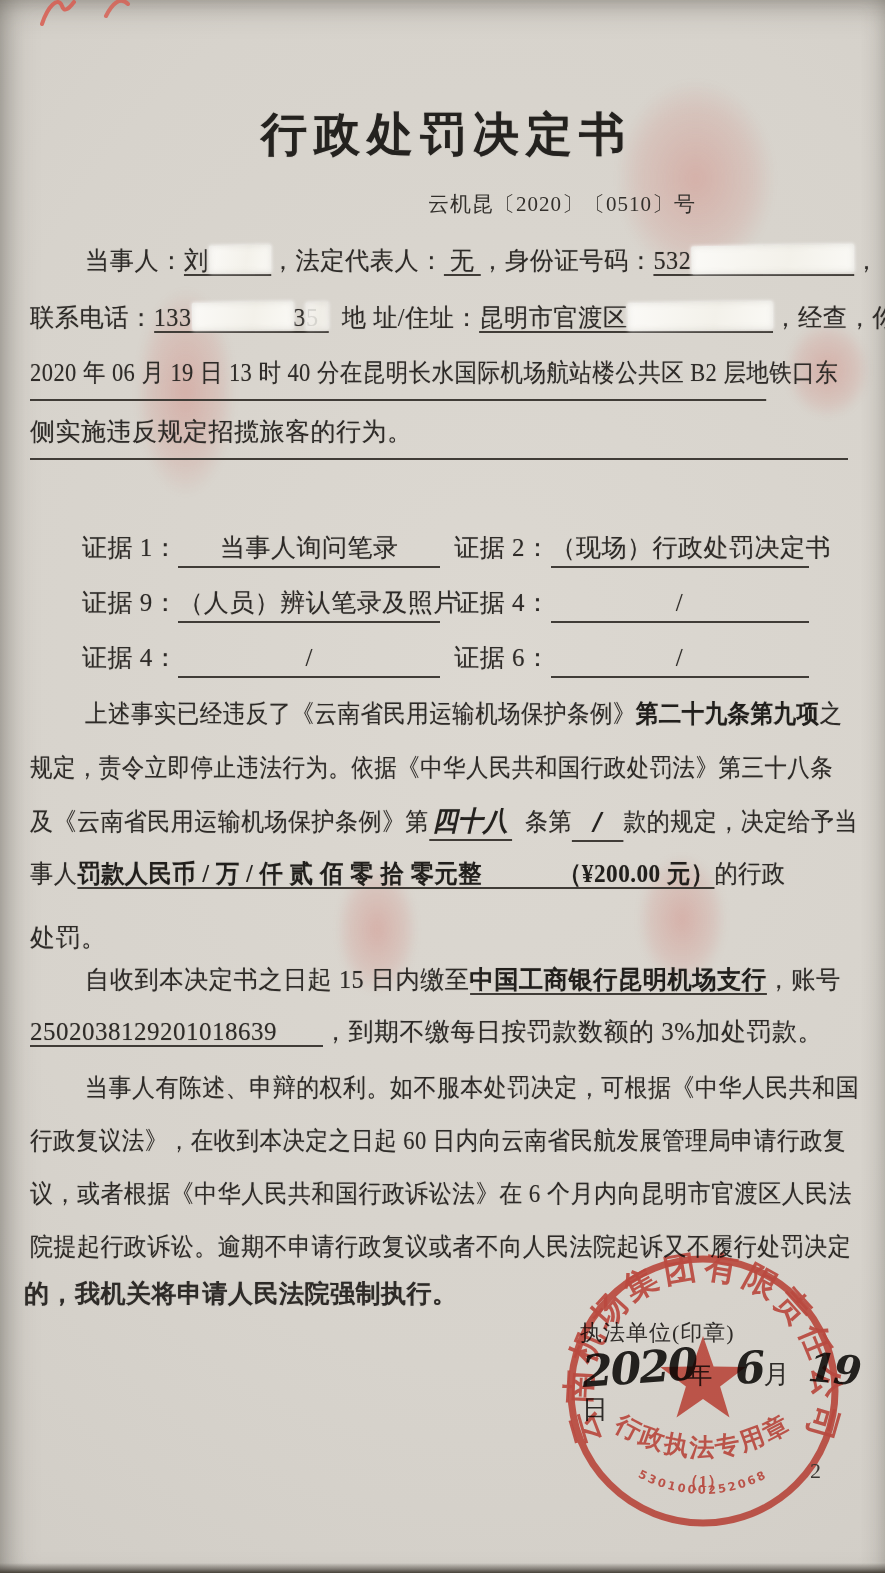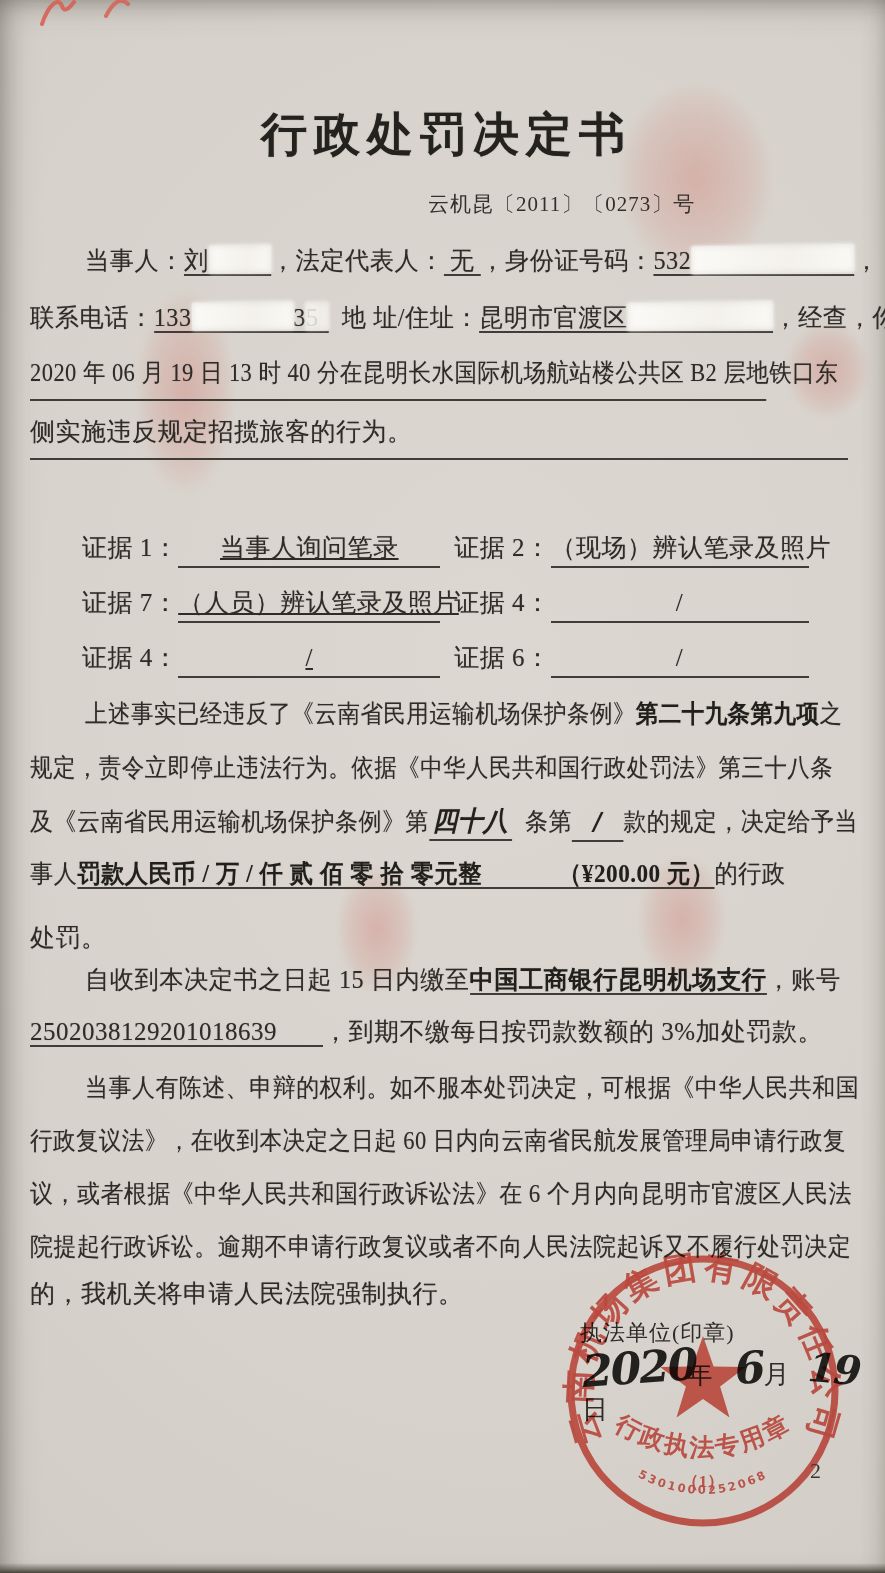--- a/index.html
+++ b/index.html
@@ -37,21 +37,21 @@
   .seal{position:absolute;left:560px;top:1248px;mix-blend-mode:multiply;opacity:.9;}
   .pagenum{position:absolute;left:810px;top:1458px;font-size:22px;color:#3a3733;}
   .issuer{position:absolute;left:580px;top:1318px;font-size:22px;letter-spacing:1px;}
   .dateline{position:absolute;left:582px;top:1348px;font-size:26px;letter-spacing:1px;}
   .dateline .hw{font-size:44px;line-height:40px;transform:rotate(-4deg);letter-spacing:-2px;}
   .dateline .hw.d2{transform:rotate(5deg);font-size:40px;}
   .edge{position:absolute;left:0;right:0;bottom:0;height:10px;
         background:linear-gradient(180deg,rgba(62,57,50,0),rgba(62,57,50,.5) 60%,#474239);}
   .penmark{position:absolute;left:28px;top:0;}
   .ev-l{display:inline-block;}
-  .ev-b1{width:262px;text-decoration:underline;}
+  .ev-b1{width:262px;}
   .ev-b2{width:258px;}
   .seg-sp{display:inline-block;width:14px;}
   .hwv{font-weight:700;margin:0 7px;display:inline-block;}
 </style>
 </head>
 <body>
 
 <div class="page">
 
   <svg class="penmark" width="130" height="30" viewBox="0 0 130 30">
@@ -59,43 +59,43 @@
     <path d="M78,16 C84,4 92,-4 100,4" fill="none" stroke="#d85c50" stroke-width="4" stroke-linecap="round" opacity=".8"></path>
   </svg>
 
   <div class="fp" style="left:588px;top:46px;width:215px;height:265px;"></div>
   <div class="fp" style="left:118px;top:252px;width:135px;height:280px;"></div>
   <div class="fp" style="left:770px;top:305px;width:115px;height:130px;"></div>
   <div class="fp" style="left:322px;top:842px;width:110px;height:175px;"></div>
   <div class="fp" style="left:622px;top:832px;width:120px;height:175px;"></div>
 
   <div class="title">行政处罚决定书</div>
-  <div class="docnum">云机昆〔2011〕〔0273〕号</div>
+  <div class="docnum">云机昆〔2020〕〔0510〕号</div>
 
   <div class="line" style="top:243px;left:85px;--sx:.97;">
     <span>当事人：</span><span class="u"><span>刘</span><span class="wo" style="width:64px;"></span></span><span>，法定代表人：</span><span class="u" style="padding:0 6px;">无</span><span>，身份证号码：</span><span class="u"><span>532</span><span class="wo" style="width:168px;"></span></span><span>，</span>
   </div>
 
   <div class="line" style="top:300px;left:30px;--sx:.97;">
     <span>联系电话：</span><span class="u"><span>133</span><span class="wo" style="width:105px;"></span><span>35</span><span class="wo" style="width:24px;margin-left:-14px;opacity:.85;"></span></span><span class="seg-sp"></span><span>地 址/住址：</span><span class="u"><span>昆明市官渡区</span><span class="wo" style="width:150px;"></span></span><span>，经查，你于</span>
   </div>
 
   <div class="line u" style="top:355px;left:30px;width:818px;height:44px;--sx:.9;">
     <span>2020 年 06 月 19 日 13 时 40 分在昆明长水国际机场航站楼公共区 B2 层地铁口东</span>
   </div>
   <div class="line u" style="top:414px;left:30px;width:818px;height:44px;">
     <span>侧实施违反规定招揽旅客的行为。</span>
   </div>
 
 
   <div class="line" style="top:530px;left:82px;">
-    <span class="ev-l">证据 1：</span><span class="blank ev-b1">当事人询问笔录</span><span class="seg-sp"></span><span class="ev-l">证据 2：</span><span class="blank ev-b2">（现场）辨认笔录及照片</span>
+    <span class="ev-l">证据 1：</span><span class="blank ev-b1">当事人询问笔录</span><span class="seg-sp"></span><span class="ev-l">证据 2：</span><span class="blank ev-b2">（现场）行政处罚决定书</span>
   </div>
   <div class="line" style="top:585px;left:82px;">
-    <span class="ev-l">证据 7：</span><span class="blank ev-b1">（人员）辨认笔录及照片</span><span class="seg-sp"></span><span class="ev-l">证据 4：</span><span class="blank ev-b2">/</span>
+    <span class="ev-l">证据 9：</span><span class="blank ev-b1">（人员）辨认笔录及照片</span><span class="seg-sp"></span><span class="ev-l">证据 4：</span><span class="blank ev-b2">/</span>
   </div>
   <div class="line" style="top:640px;left:82px;">
     <span class="ev-l">证据 4：</span><span class="blank ev-b1">/</span><span class="seg-sp"></span><span class="ev-l">证据 6：</span><span class="blank ev-b2">/</span>
   </div>
 
   <div class="line" style="top:696px;left:85px;--sx:.9;">
     <span>上述事实已经违反了《云南省民用运输机场保护条例》</span><span class="b">第二十九条第九项</span><span>之</span>
   </div>
   <div class="line" style="top:750px;left:30px;--sx:.9;">规定，责令立即停止违法行为。依据《中华人民共和国行政处罚法》第三十八条</div>
   <div class="line" style="top:803px;left:30px;--sx:.92;">
@@ -111,21 +111,21 @@
     <span>自收到本决定书之日起 15 日内缴至</span><span class="u b">中国工商银行昆明机场支行</span><span>，账号</span>
   </div>
   <div class="line" style="top:1014px;left:30px;">
     <span class="u" style="padding-right:46px;margin-top:13px;">2502038129201018639</span><span>，到期不缴每日按罚款数额的 3%加处罚款。</span>
   </div>
 
   <div class="line" style="top:1070px;left:85px;--sx:.92;">当事人有陈述、申辩的权利。如不服本处罚决定，可根据《中华人民共和国</div>
   <div class="line" style="top:1123px;left:30px;--sx:.9;">行政复议法》，在收到本决定之日起 60 日内向云南省民航发展管理局申请行政复</div>
   <div class="line" style="top:1176px;left:30px;--sx:.92;">议，或者根据《中华人民共和国行政诉讼法》在 6 个月内向昆明市官渡区人民法</div>
   <div class="line" style="top:1229px;left:30px;--sx:.92;">院提起行政诉讼。逾期不申请行政复议或者不向人民法院起诉又不履行处罚决定</div>
-  <div class="line" style="top:1276px;left:30px;">的，我机关将申请人民法院强制执行。</div>
+  <div class="line" style="top:1276px;left:24px;font-weight:bold;">的，我机关将申请人民法院强制执行。</div>
 
   <div class="issuer">执法单位(印章)</div>
   <div class="dateline">
     <span class="hw" style="margin-right:-10px;">2020</span><span>年</span>
     <span class="hw" style="margin-left:14px;">6</span><span>月</span>
     <span class="hw d2" style="margin-left:10px;">19</span><span>日</span>
   </div>
 
   <svg class="seal" width="286" height="286" viewBox="-143 -143 286 286">
     <defs>

